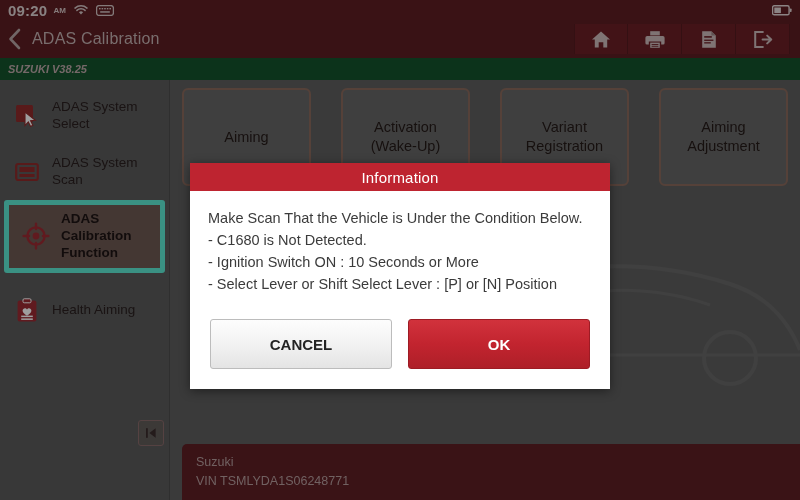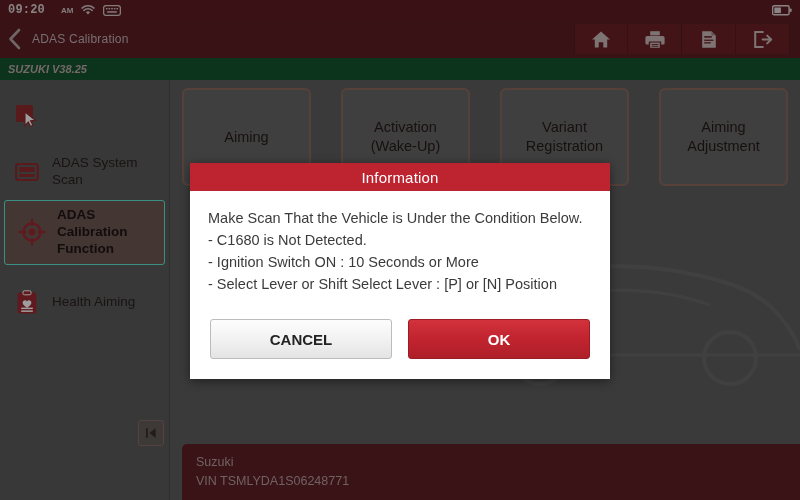--- a/index.html
+++ b/index.html
@@ -19,43 +19,42 @@
   
   .statusbar {
     position: absolute; top: 0; left: 0;
     width: 800px; height: 20px;
     background: #5e1d22;
     display: flex; align-items: center;
     padding: 0 8px;
     color: #d8c8c8;
   }
   .sb-time {
-    font-size: 12px; font-weight: bold; color: #ddd2d2;
+    font-size: 15px; font-weight: bold; color: #ddd2d2;
     letter-spacing: .2px;
-    font-family: Liberation Mono, monospace;
-  }
-  .sb-ampm { font-size: 8px; font-weight: bold; margin-left: 16px; }
+  }
+  .sb-ampm { font-size: 8px; font-weight: bold; margin-left: 6px; }
   .sb-icon { margin-left: 8px; display: flex; align-items: center; }
   .sb-spacer { flex: 1; }
   .sb-batt-pct { font-size: 11px; font-weight: bold; color: #e2d6d6; margin-right: 4px; margin-top: 44px; }
 
   
   .titlebar {
     position: absolute; top: 20px; left: 0;
     width: 800px; height: 38px;
     background: #5c1d22;
     display: flex; align-items: center;
   }
   .back-chevron {
     width: 30px; height: 38px;
     display: flex; align-items: center; justify-content: center;
     cursor: pointer;
   }
   .title-text {
-    font-size: 12px; color: #c4b2b2;
+    font-size: 16px; color: #c4b2b2;
     margin-left: 2px; letter-spacing: .2px;
   }
   .tb-spacer { flex: 1; }
   .tb-buttons { display: flex; height: 30px; margin-right: 10px; }
   .tb-btn {
     width: 54px; height: 30px;
     background: #6b2026;
     border-right: 1px solid #551b20;
     display: flex; align-items: center; justify-content: center;
     cursor: pointer;
@@ -89,21 +88,21 @@
     padding-top: 8px;
   }
   .side-item {
     display: flex; align-items: center;
     min-height: 56px;
     padding: 6px 8px 6px 10px;
     cursor: pointer;
   }
   .side-item.active {
     background: #6e5953;
-    border: 1px solid #5eead4;
+    border: 5px solid #5eead4;
     border-radius: 3px;
     margin: 0 4px;
   }
   .side-ico {
     width: 34px; min-width: 34px; height: 34px;
     display: flex; align-items: center; justify-content: center;
   }
   .side-label {
     font-size: 13.5px; color: #2a2020;
     margin-left: 8px; line-height: 1.25;
@@ -193,21 +192,21 @@
   }
   .dlg-line {
     font-size: 14.5px; color: #3b3b3b;
     line-height: 1.52; white-space: nowrap;
   }
   .dlg-actions {
     display: flex; gap: 16px;
     padding: 18px 20px 20px 20px;
   }
   .btn {
-    flex: 1; height: 40px;
+    flex: 1; height: 50px;
     display: flex; align-items: center; justify-content: center;
     font-size: 15px; font-weight: bold;
     border-radius: 3px;
     cursor: pointer;
     user-select: none;
   }
   .btn-cancel {
     background: linear-gradient(to bottom, #fdfdfd 0%, #f2f2f2 50%, #e4e4e4 100%);
     border: 1px solid #bcbcbc;
     color: #232323;
@@ -309,20 +308,21 @@
 
     <div class="sidebar">
 
       <div class="side-item">
         <span class="side-ico">
           <svg width="26" height="26" viewBox="0 0 26 26">
             <rect x="2" y="2" width="17" height="17" rx="1.5" fill="#8e2b2b"></rect>
             <path d="M11 9 L11 22.5 L14.3 18.9 L16.6 23.4 L18.9 22.2 L16.6 17.8 L21.4 17.4 Z" fill="#ffffff" stroke="#8e2b2b" stroke-width="1.1"></path>
           </svg>
         </span>
+        <span class="side-label">ADAS System Select</span>
       </div>
 
       <div class="side-item">
         <span class="side-ico">
           <svg width="26" height="26" viewBox="0 0 26 26">
             <rect x="2.2" y="5" width="21.6" height="16" rx="2" fill="none" stroke="#8e2b2b" stroke-width="2.2"></rect>
             <rect x="5.4" y="8" width="15.2" height="5" fill="#8e2b2b"></rect>
             <rect x="5.4" y="15" width="15.2" height="3" fill="#8e2b2b"></rect>
           </svg>
         </span>

